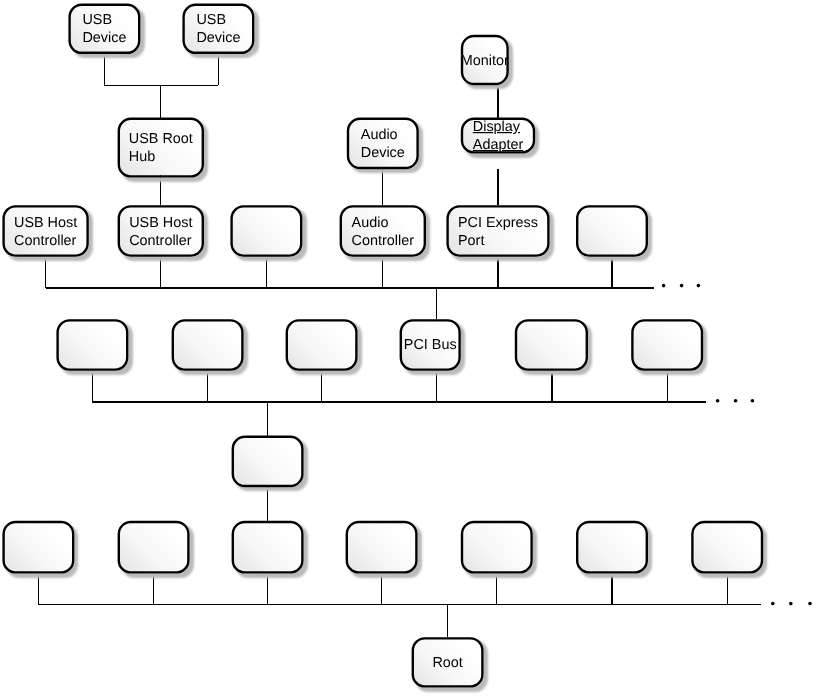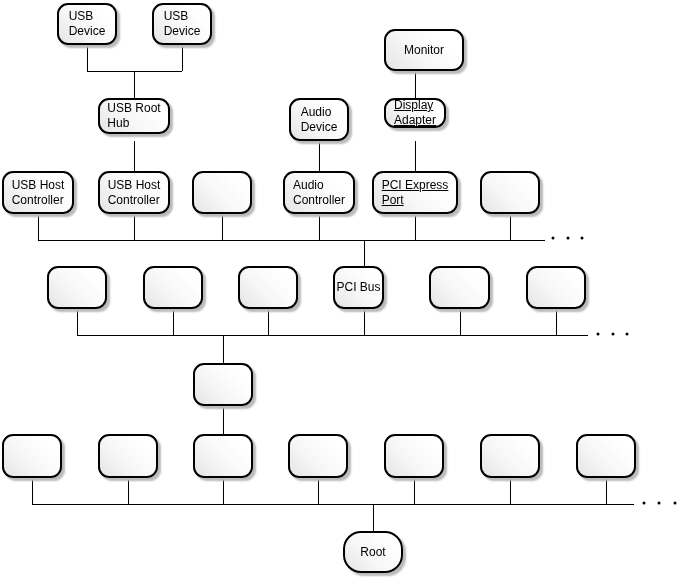--- a/index.html
+++ b/index.html
@@ -87,24 +87,24 @@
       <circle cx="675" cy="503" r="1.5" fill="#000000"></circle>
     </svg>
 <div class="node" style="left: 57px; top: 3px; width: 60px; height: 42px;">
       <span class="node-label">USB
 Device</span>
     </div>
     <div class="node" style="left: 152px; top: 3px; width: 60px; height: 42px;">
       <span class="node-label">USB
 Device</span>
     </div>
-    <div class="node" style="left: 384px; top: 29px; width: 80px; height: 42px;">
+    <div class="node" style="left: 384px; top: 29px; width: 40px; height: 42px;">
       <span class="node-label">Monitor</span>
     </div>
-    <div class="node" style="left: 98px; top: 98px; width: 72px; height: 36px;">
+    <div class="node" style="left: 98px; top: 98px; width: 72px; height: 50px;">
       <span class="node-label">USB Root
 Hub</span>
     </div>
     <div class="node" style="left: 289px; top: 98px; width: 60px; height: 43px;">
       <span class="node-label">Audio
 Device</span>
     </div>
     <div class="node" style="left: 384px; top: 98px; width: 62px; height: 30px; text-decoration: underline;">
       <span class="node-label">Display
 Adapter</span>
@@ -117,21 +117,21 @@
       <span class="node-label">USB Host
 Controller</span>
     </div>
     <div class="node" style="left: 192px; top: 171px; width: 60px; height: 43px;">
       <span class="node-label"></span>
     </div>
     <div class="node" style="left: 283px; top: 171px; width: 72px; height: 43px;">
       <span class="node-label">Audio
 Controller</span>
     </div>
-    <div class="node" style="left: 372px; top: 171px; width: 86px; height: 43px; text-decoration: underline;">
+    <div class="node" style="left: 372px; top: 171px; width: 86px; height: 43px;">
       <span class="node-label">PCI Express
 Port</span>
     </div>
     <div class="node" style="left: 480px; top: 171px; width: 60px; height: 43px;">
       <span class="node-label"></span>
     </div>
     <div class="node" style="left: 47px; top: 266px; width: 60px; height: 43px;">
       <span class="node-label"></span>
     </div>
     <div class="node" style="left: 143px; top: 266px; width: 60px; height: 43px;">
@@ -166,16 +166,16 @@
     </div>
     <div class="node" style="left: 384px; top: 434px; width: 60px; height: 44px;">
       <span class="node-label"></span>
     </div>
     <div class="node" style="left: 480px; top: 434px; width: 60px; height: 44px;">
       <span class="node-label"></span>
     </div>
     <div class="node" style="left: 576px; top: 434px; width: 60px; height: 44px;">
       <span class="node-label"></span>
     </div>
-    <div class="node" style="left: 343px; top: 531px; width: 60px; height: 42px; border-radius: 18px;">
+    <div class="node" style="left: 343px; top: 531px; width: 60px; height: 42px;">
       <span class="node-label">Root</span>
     </div>
   </div>
 
 </body></html>

